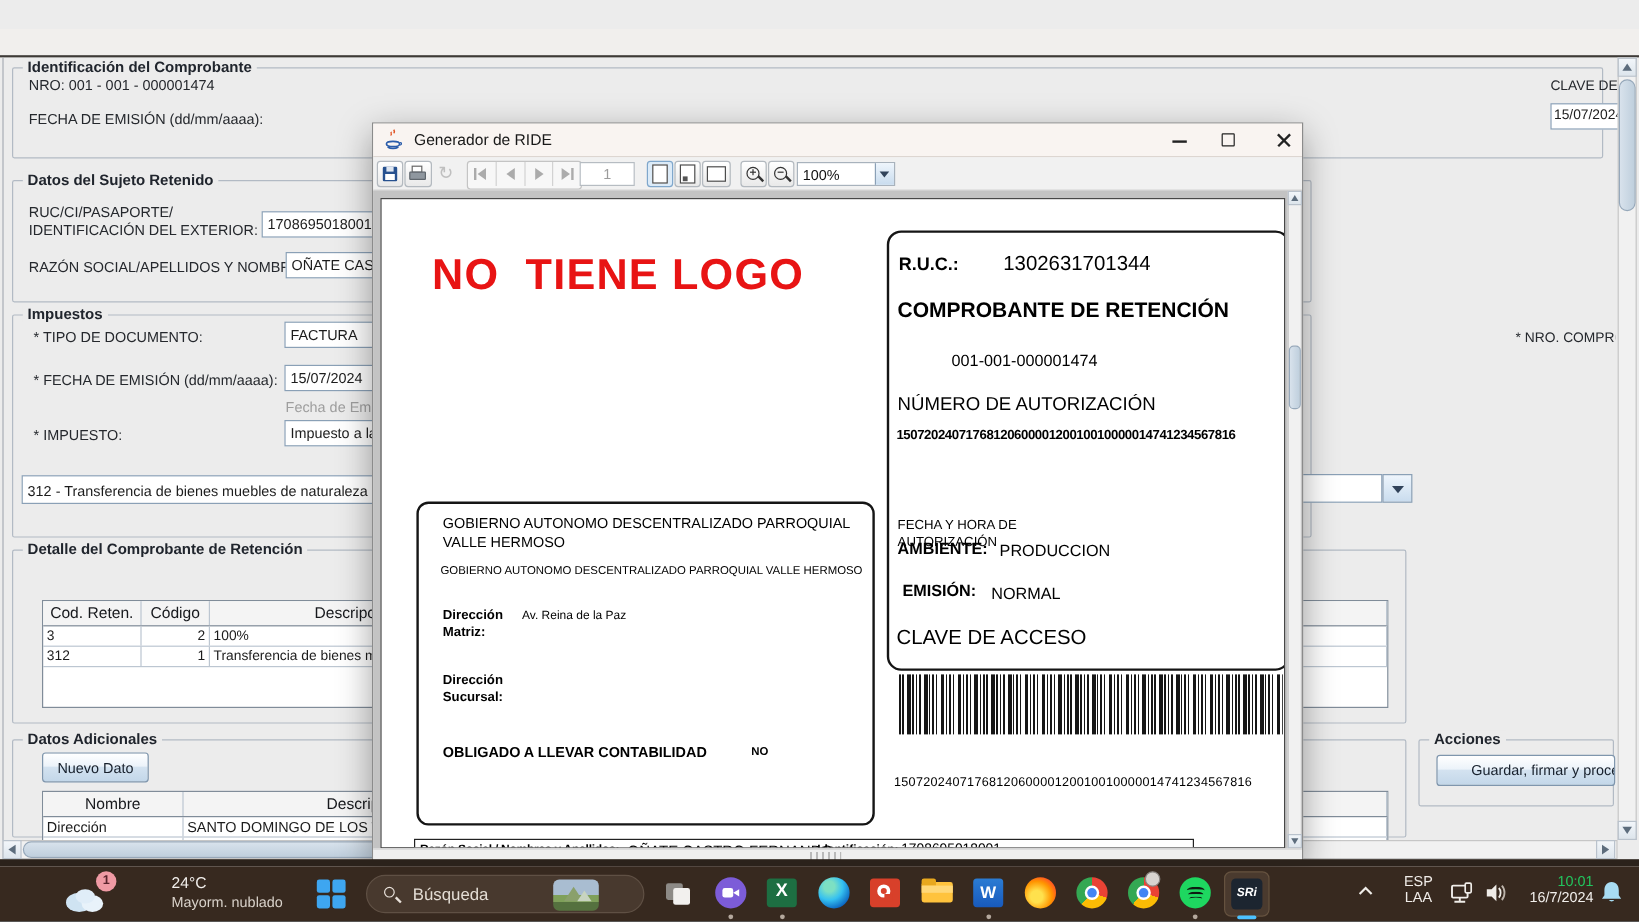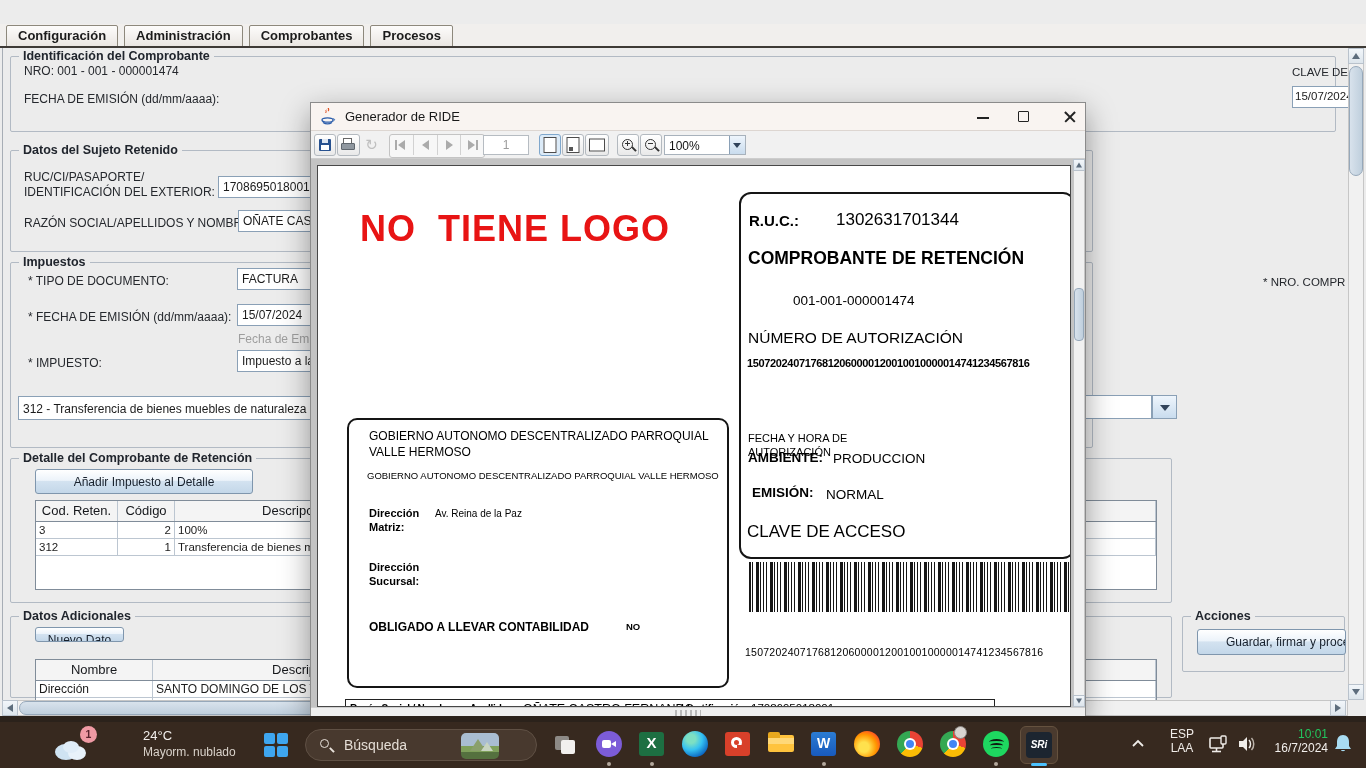--- a/index.html
+++ b/index.html
@@ -103,26 +103,20 @@
   .searchpill{left:305px;top:7px;width:232px;height:32px;background:#48392e;border:1px solid #5f5044;border-radius:16px;}
   .sq{border-radius:2px;}
 </style>
 </head>
 <body>
 
 <div class="screen">
 
 
   <div class="abs menubar"></div>
-  <div class="abs menu-row">
-    <div class="menu-btn">Configuración</div>
-    <div class="menu-btn">Administración</div>
-    <div class="menu-btn">Comprobantes</div>
-    <div class="menu-btn">Procesos</div>
-  </div>
   <div class="abs menubar-line"></div>
 
   <div class="abs workspace"></div>
   <div class="abs wedge"></div>
 
   <div class="abs grp" style="left:10px;top:56px;width:1326px;height:76px;">
     <span class="grp-title">Identificación del Comprobante</span>
   </div>
   <div class="abs flabel pre" style="left:24px;top:64px;">NRO:  001  -  001  -  000001474</div>
   <div class="abs flabel" style="left:24px;top:92px;">FECHA DE EMISIÓN (dd/mm/aaaa):</div>
@@ -152,21 +146,20 @@
 
   <div class="abs flabel" style="left:1263px;top:276px;width:83px;overflow:hidden;font-size:11.5px;">* NRO. COMPROB</div>
   <div class="abs field" style="left:986px;top:395px;width:166px;height:24px;"></div>
   <div class="abs combo-arrow" style="left:1152px;top:395px;width:25px;height:24px;border:1px solid #8aa0b6;">
       <span class="tri-dn" style="left:7px;top:9px;"></span>
     </div>
 
   <div class="abs grp" style="left:10px;top:458px;width:1162px;height:145px;">
     <span class="grp-title">Detalle del Comprobante de Retención</span>
   </div>
-  <div class="abs nbtn" style="left:35px;top:469px;width:218px;height:25px;line-height:24px;">Añadir Impuesto al Detalle</div>
   <div class="abs tbl" style="left:35px;top:500px;width:1122px;height:90px;">
     <div class="tr th-row">
       <div class="td th" style="width:75px;text-align:center;">Cod. Reten.</div>
       <div class="td th" style="width:50px;text-align:center;">Código</div>
       <div class="td th" style="width:152px;text-align:right;">Descripción</div>
       <div class="td th" style="flex:1;"></div>
     </div>
     <div class="tr">
       <div class="td" style="width:75px;">3</div>
       <div class="td" style="width:50px;text-align:right;">2</div>
@@ -177,21 +170,21 @@
       <div class="td" style="width:75px;">312</div>
       <div class="td" style="width:50px;text-align:right;">1</div>
       <div class="td" style="width:152px;">Transferencia de bienes muebl</div>
       <div class="td" style="flex:1;"></div>
     </div>
   </div>
 
   <div class="abs grp" style="left:10px;top:616px;width:1162px;height:82px;">
     <span class="grp-title">Datos Adicionales</span>
   </div>
-  <div class="abs nbtn" style="left:35px;top:627px;width:89px;height:15px;line-height:24px;">Nuevo Dato</div>
+  <div class="abs nbtn" style="left:35px;top:627px;width:89px;height:25px;line-height:24px;">Nuevo Dato</div>
   <div class="abs tbl" style="left:35px;top:659px;width:1122px;height:54px;">
     <div class="tr th-row">
       <div class="td th" style="width:110px;text-align:center;">Nombre</div>
       <div class="td th" style="width:300px;text-align:center;">Descripción</div>
       <div class="td th" style="flex:1;"></div>
     </div>
     <div class="tr" style="font-size:12px;">
       <div class="td" style="width:110px;">Dirección</div>
       <div class="td" style="width:300px;">SANTO DOMINGO DE LOS TSA</div>
       <div class="td" style="flex:1;"></div>

